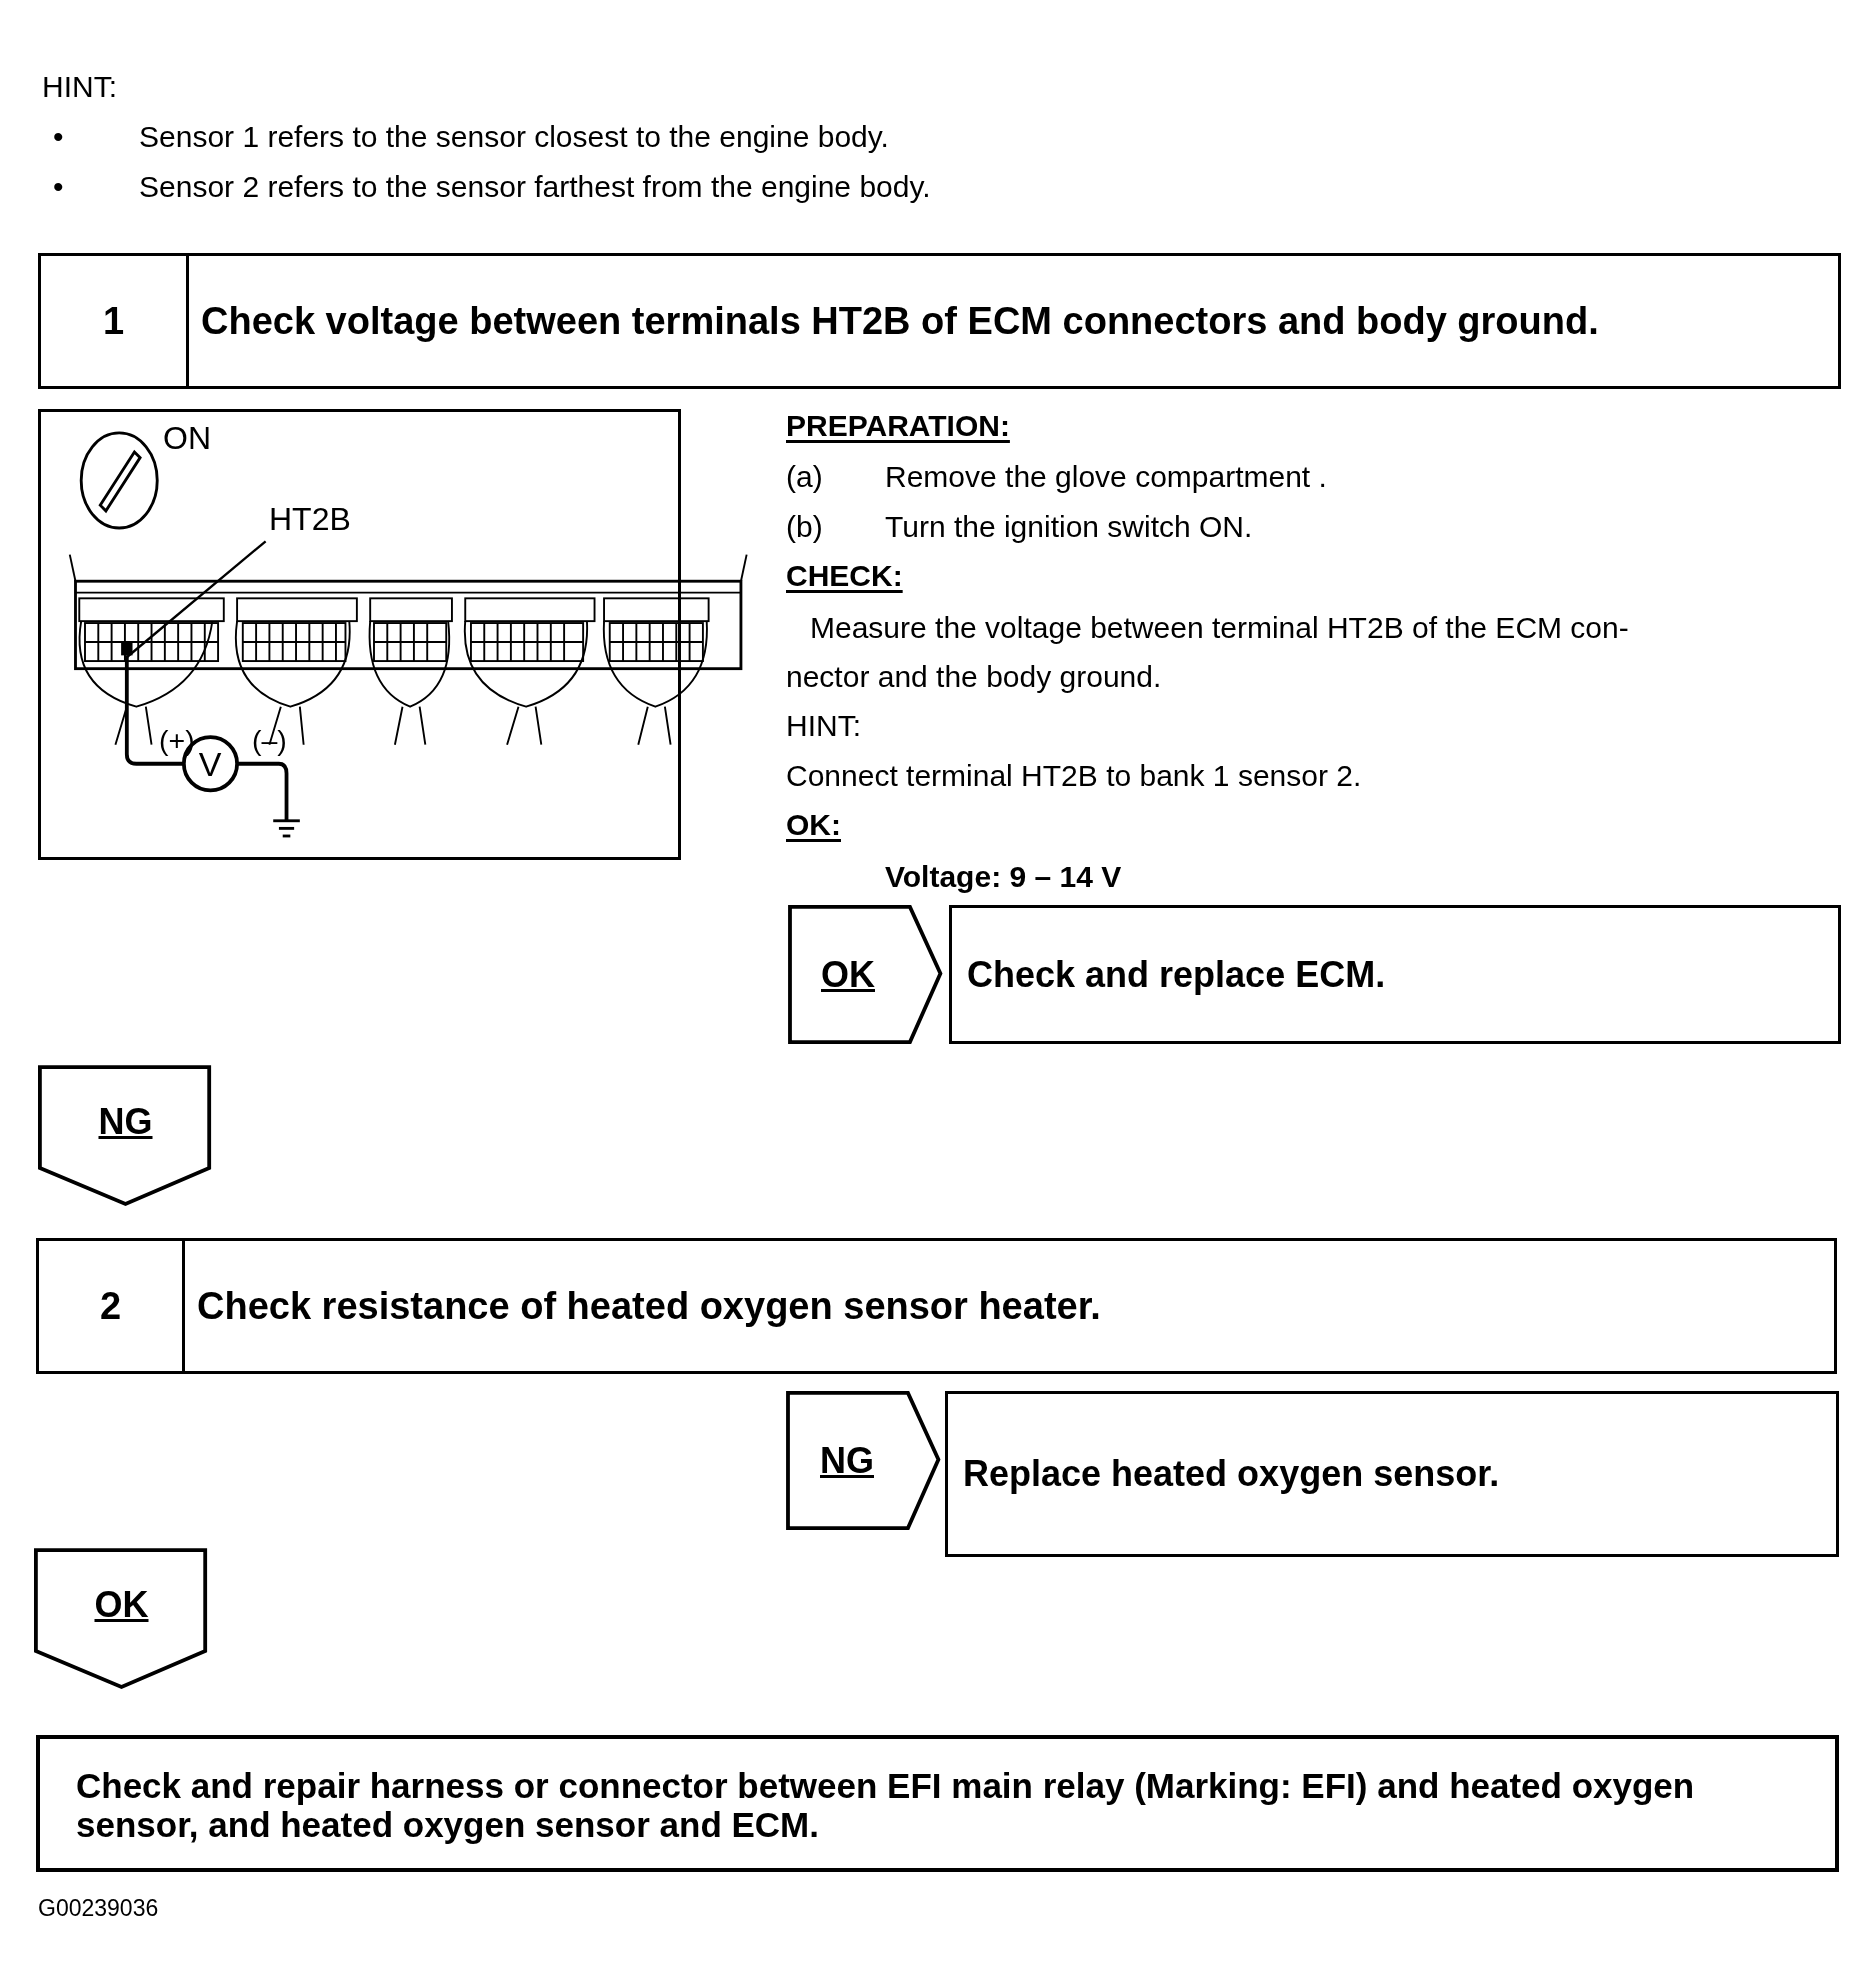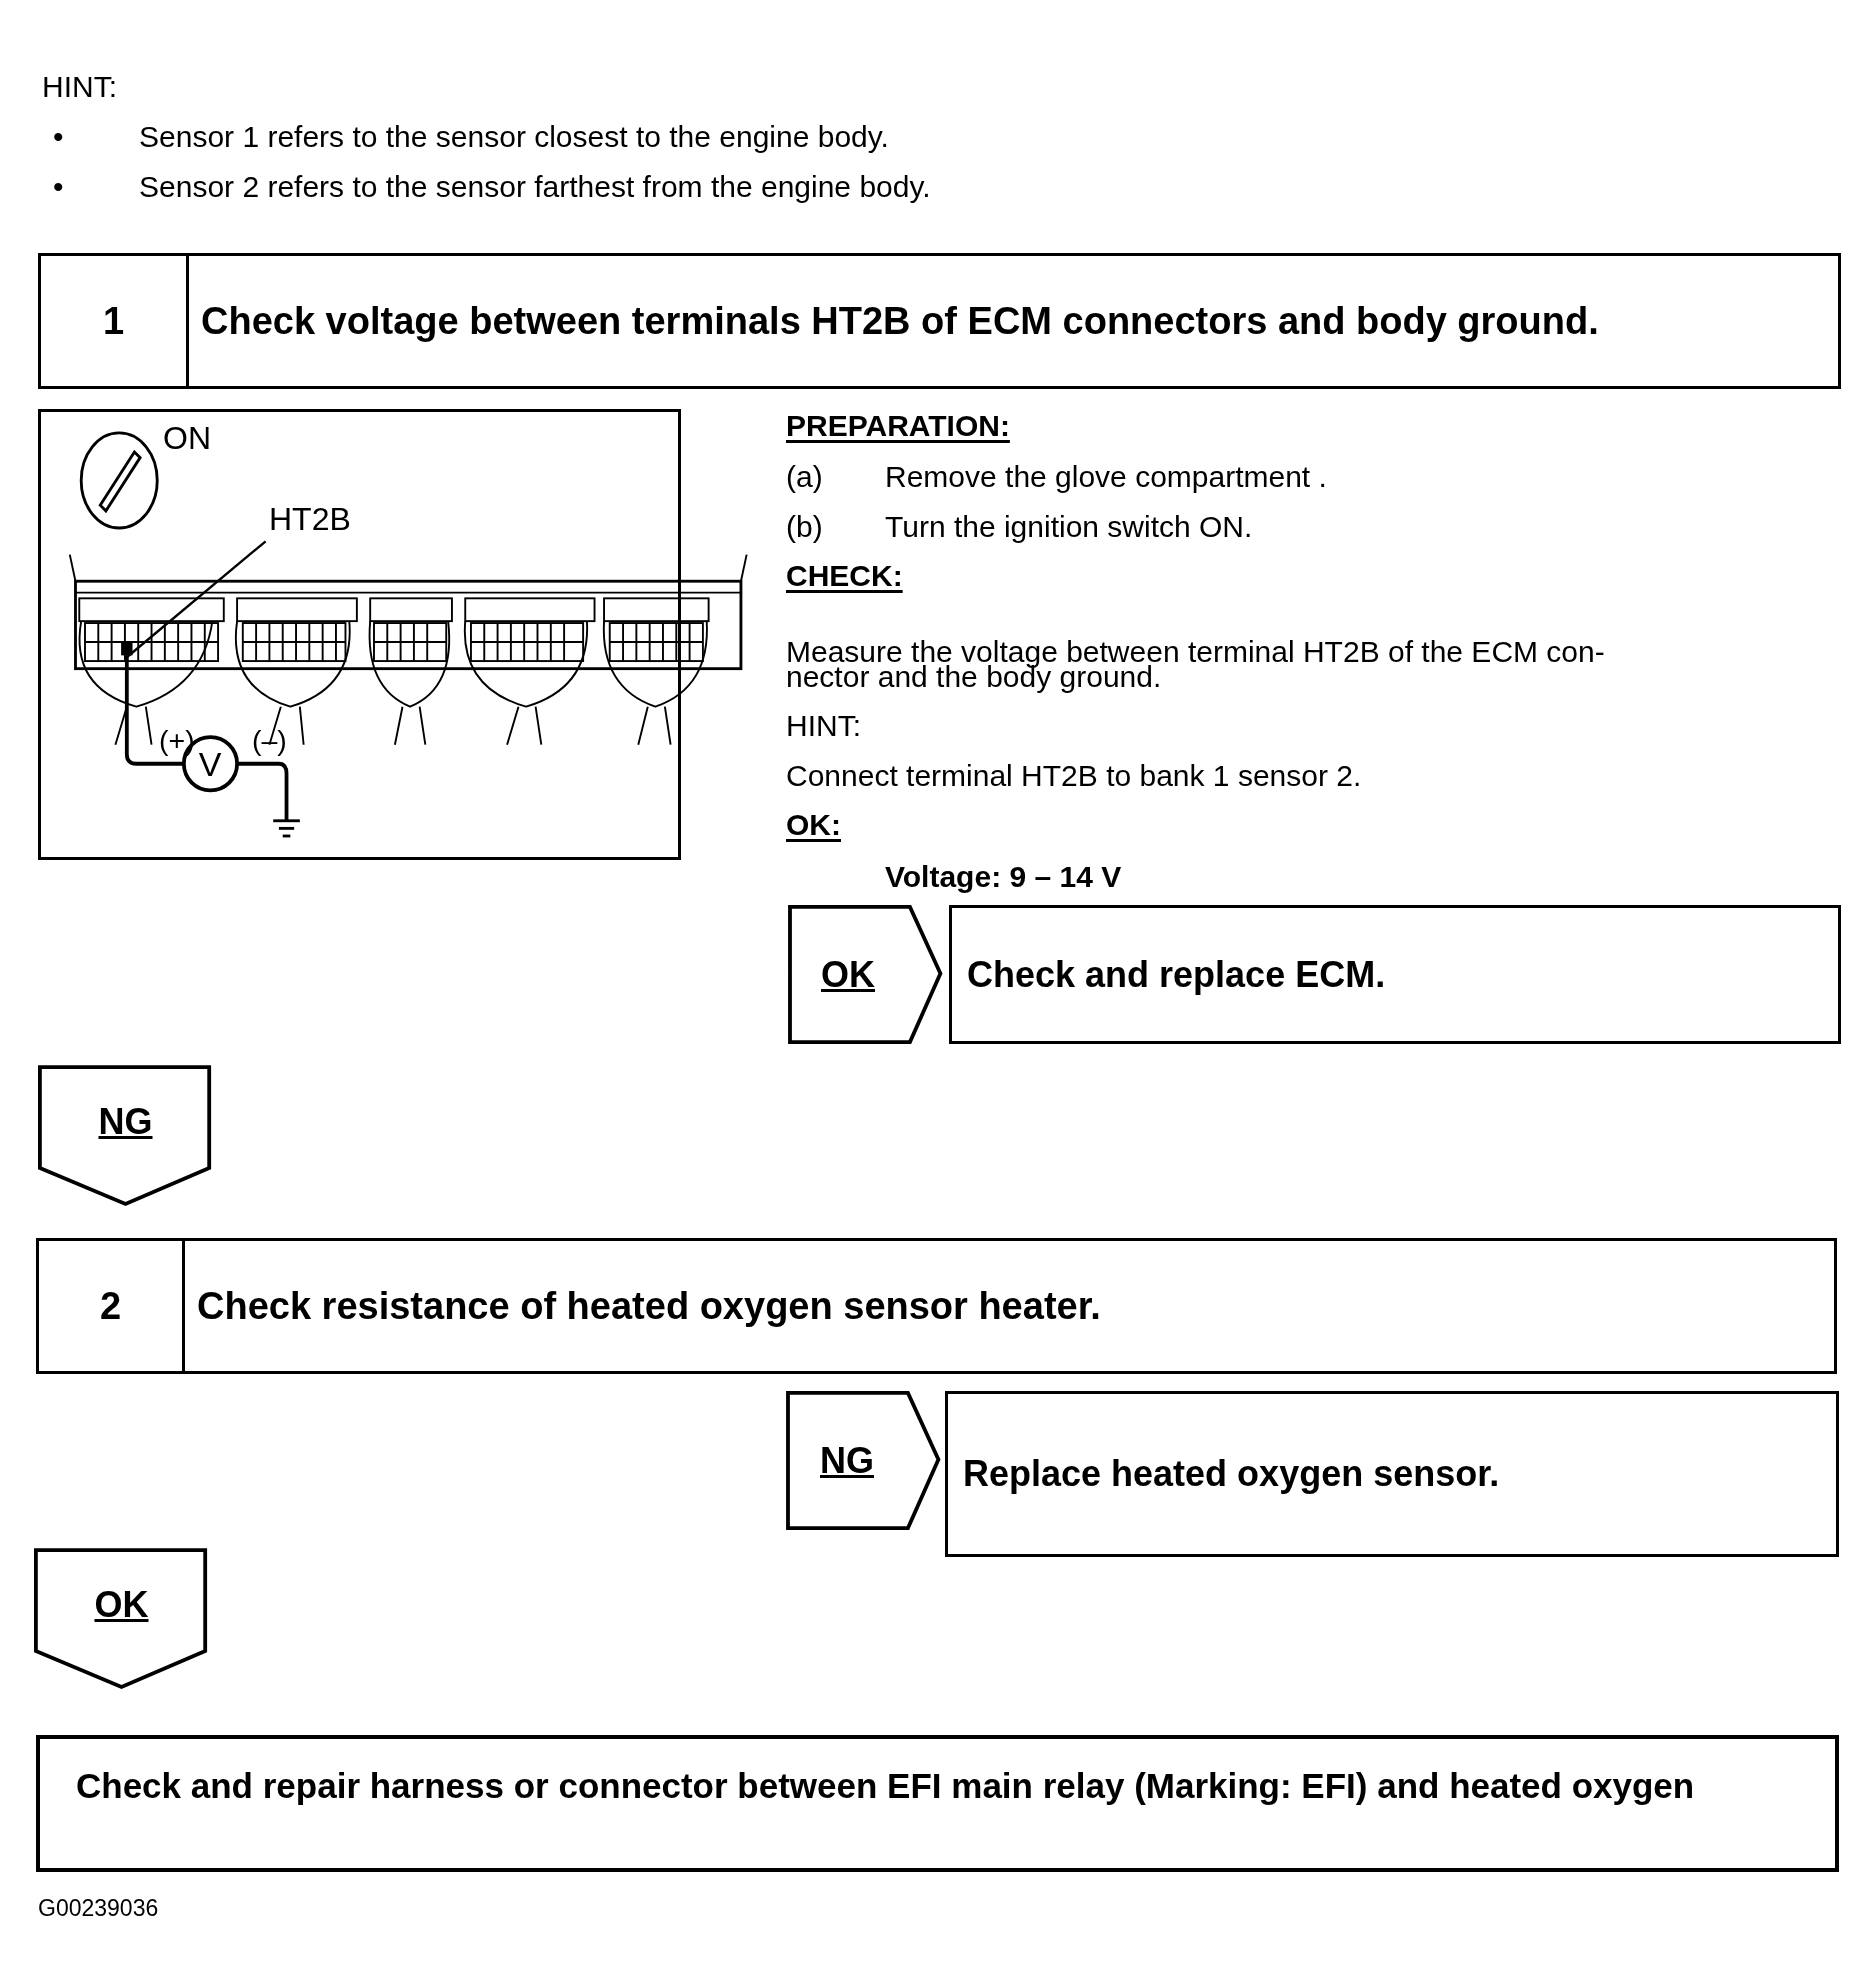--- a/index.html
+++ b/index.html
@@ -113,21 +113,21 @@
   <div class="abs txt" style="left:154px; top:335px; font-size:34px; width:30px; text-align:center;">V</div>
   <div class="abs txt" style="left:211px; top:314px; font-size:28.5px;">(–)</div>
 </div>
 
 <div class="abs txt bold ul" style="left:786px; top:411px;">PREPARATION:</div>
 <div class="abs txt" style="left:786px; top:462px;">(a)</div>
 <div class="abs txt" style="left:885px; top:462px;">Remove the glove compartment .</div>
 <div class="abs txt" style="left:786px; top:512px;">(b)</div>
 <div class="abs txt" style="left:885px; top:512px;">Turn the ignition switch ON.</div>
 <div class="abs txt bold ul" style="left:786px; top:561px;">CHECK:</div>
-<div class="abs txt" style="left:786px; top:613px;margin-top:24px;">Measure the voltage between terminal HT2B of the ECM con-</div>
+<div class="abs txt" style="left:810px; top:613px;">Measure the voltage between terminal HT2B of the ECM con-</div>
 <div class="abs txt" style="left:786px; top:662px;">nector and the body ground.</div>
 <div class="abs txt" style="left:786px; top:711px;">HINT:</div>
 <div class="abs txt" style="left:786px; top:761px;">Connect terminal HT2B to bank 1 sensor 2.</div>
 <div class="abs txt bold ul" style="left:786px; top:810px;">OK:</div>
 <div class="abs txt bold" style="left:885px; top:862px;">Voltage: 9 – 14 V</div>
 
 <svg width="162" height="139" style="left:788px; top:905px;" viewBox="0 0 170 146">
   <path d="M2 2 H128 L160 72 L128 144 H2 Z" fill="none" stroke="#000" stroke-width="4"></path>
 </svg>
 <div class="flag-label" style="left:789px; top:905px; width:118px; height:139px;">OK</div>
@@ -149,16 +149,17 @@
 <div class="flag-label" style="left:788px; top:1391px; width:118px; height:139px;">NG</div>
 <div class="result-box" style="left:945px; top:1391px; width:894px; height:166px;">Replace heated oxygen sensor.</div>
 
 <svg width="175" height="143" style="left:34px; top:1548px;" viewBox="0 0 184 150">
   <path d="M2 2 H180 V108 L92 146 L2 108 Z" fill="none" stroke="#000" stroke-width="4"></path>
 </svg>
 <div class="flag-label" style="left:34px; top:1548px; width:175px; height:114px;">OK</div>
 
 <div class="abs" style="left:36px; top:1735px; width:1803px; height:137px; border:4.8px solid #000; box-sizing:border-box;">
   <div class="abs txt bold" style="left:36px; top:28.5px; font-size:35px;">Check and repair harness or connector between EFI main relay (Marking: EFI) and heated oxygen</div>
+  <div class="abs txt bold" style="left:36px; top:68px; font-size:35px;">sensor, and heated oxygen sensor and ECM.</div>
 </div>
 
 <div class="abs txt" style="left:38px; top:1897px; font-size:23px;">G00239036</div>
 
 
 </body></html>

